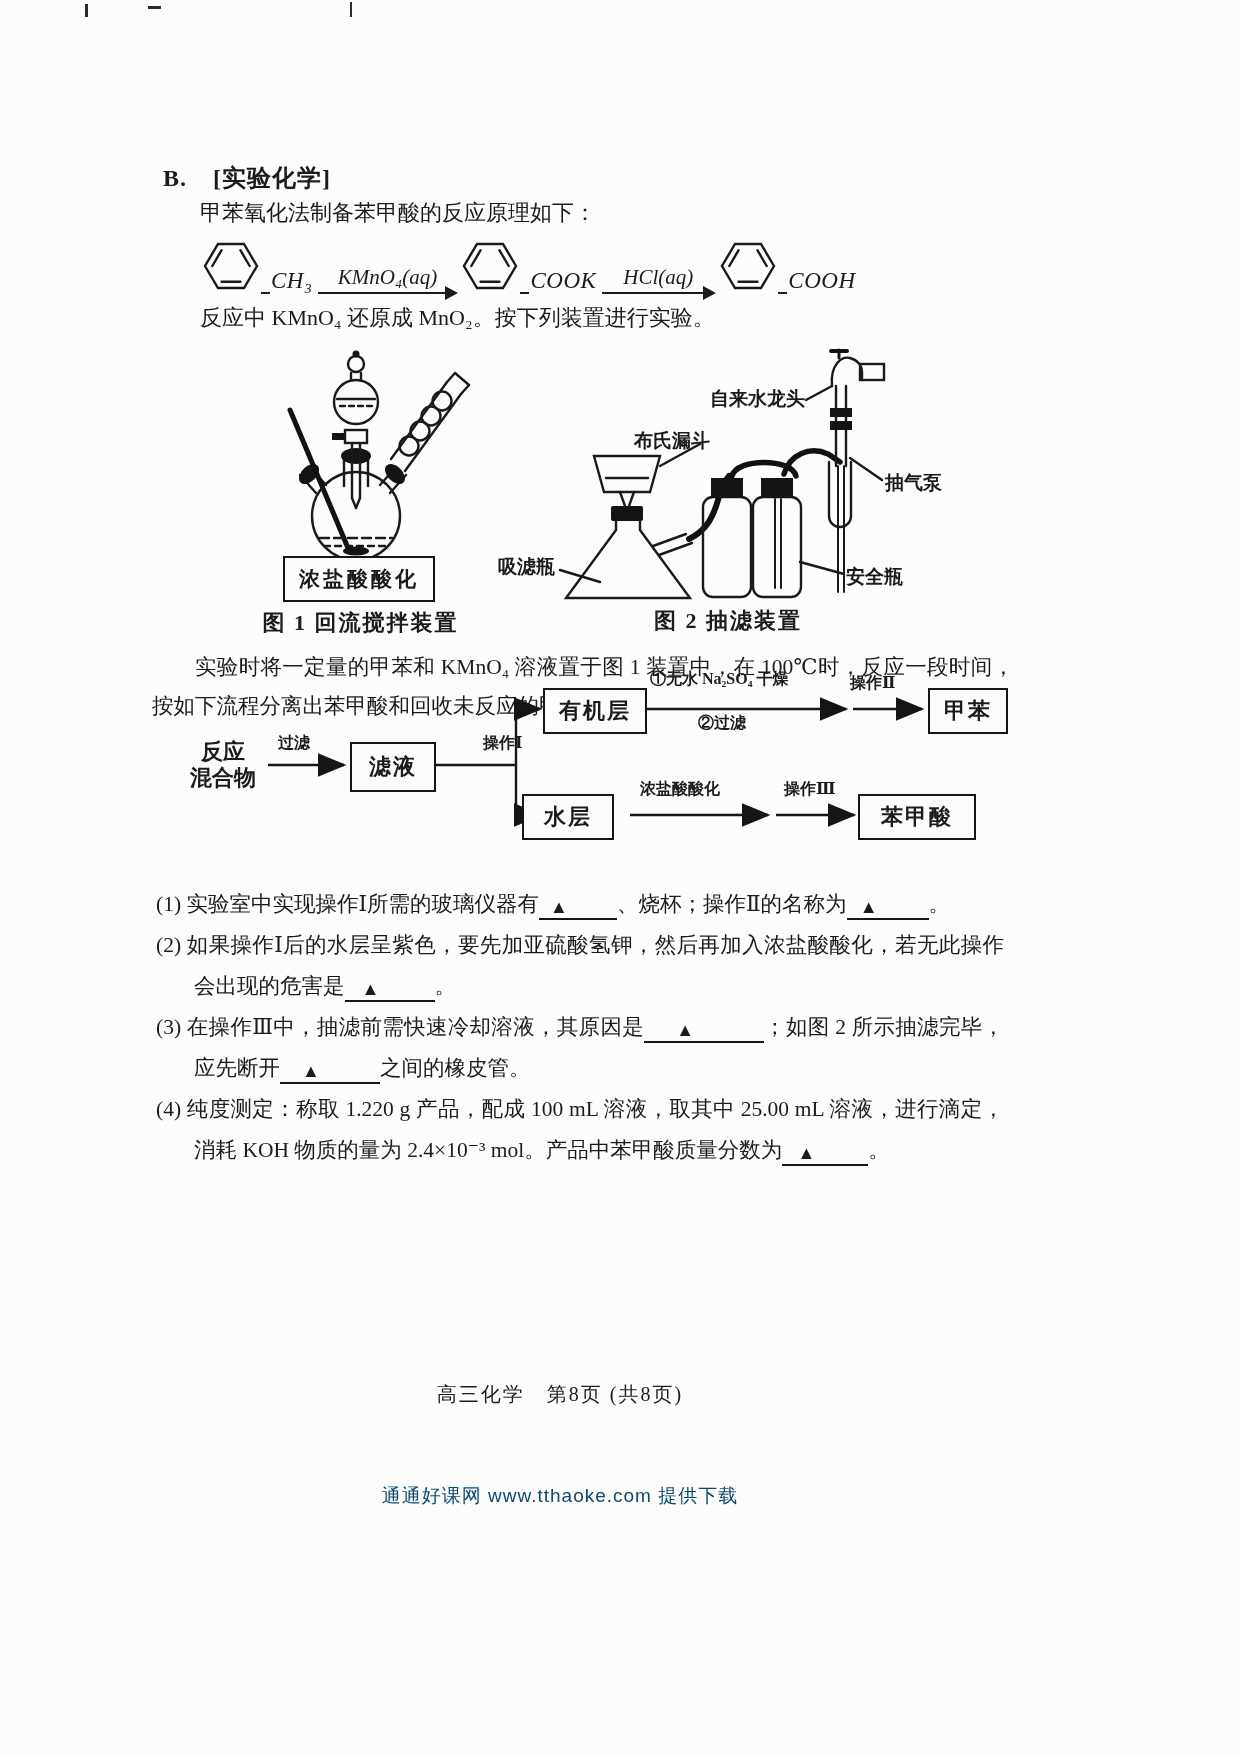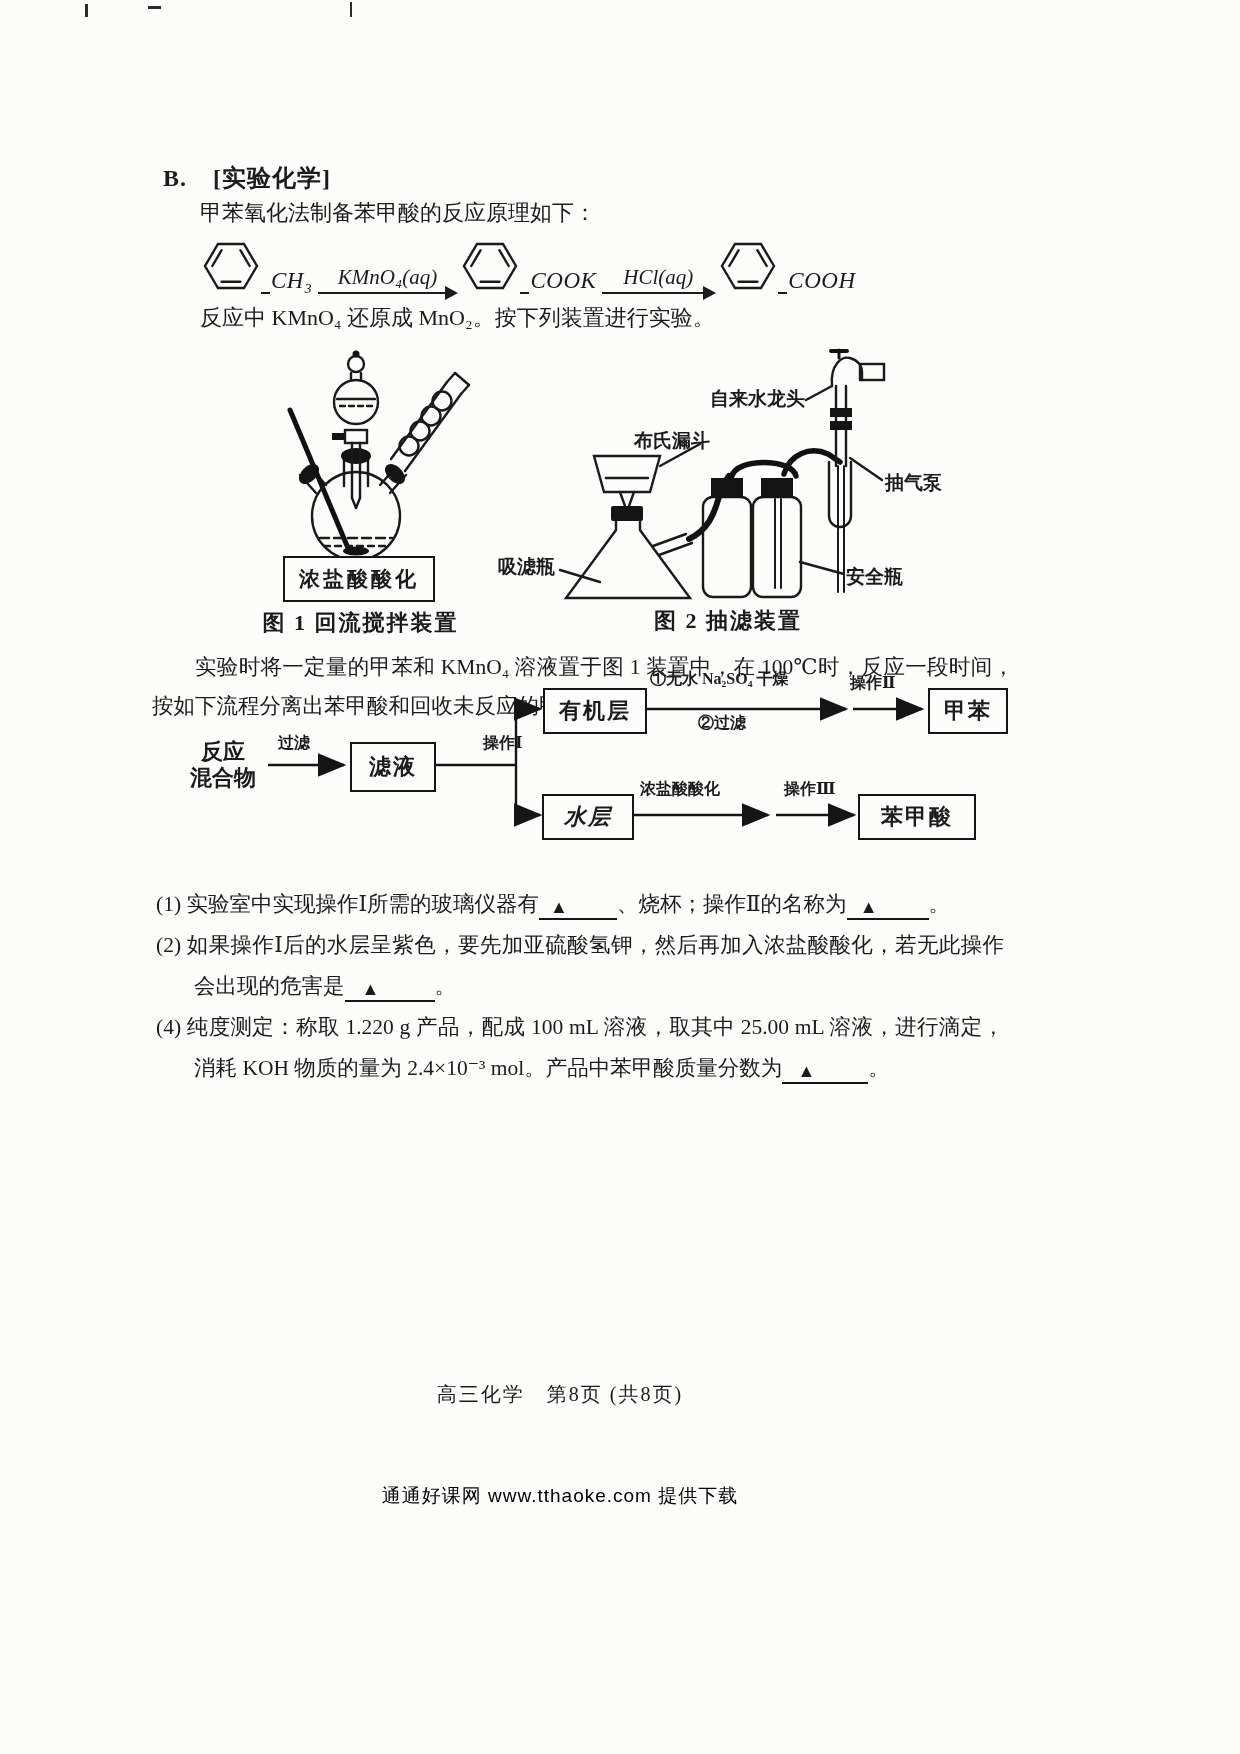--- a/index.html
+++ b/index.html
@@ -36,21 +36,21 @@
   .flbl{position:absolute;font-size:16px;font-weight:600;white-space:nowrap;}
   .fsrc{position:absolute;font-size:22px;font-weight:600;text-align:center;line-height:26px;}
   
   .questions{font-size:21.5px;line-height:41px;}
   .q{margin:0;padding-left:38px;text-indent:-38px;text-align:justify;}
   .blank{display:inline-block;border-bottom:2.2px solid #151515;text-align:center;
          height:24px;line-height:24px;vertical-align:-2px;}
   .blank .tri{font-size:18px;}
   .w78{width:78px}.w82{width:82px}.w90{width:90px}.w120{width:120px}.w100{width:100px}.w86{width:86px}
   .footer{position:absolute;left:0;width:1120px;text-align:center;font-size:20px;letter-spacing:2px;}
-  .watermark{position:absolute;left:0;width:1120px;text-align:center;font-size:19px;color:#000000;
+  .watermark{position:absolute;left:0;width:1120px;text-align:center;font-size:19px;color:#0c4a6e;
              font-family:"Liberation Sans","DejaVu Sans",sans-serif;letter-spacing:1px;}
   svg{display:block;}
   svg .g{stroke:#1a1a1a;stroke-width:2.4;fill:none;stroke-linecap:round;}
   svg .thick{stroke:#111;fill:none;stroke-linecap:round;}
   svg .fillb{fill:#141414;stroke:none;}
 </style>
 </head>
 <body>
 
 <div id="page">
@@ -234,29 +234,30 @@
       <div>混合物</div>
     </div>
     <div class="flbl" style="left:128px;top:70px;">过滤</div>
     <div class="fbox" style="left:200px;top:79px;width:82px;height:46px;">滤液</div>
     <div class="flbl" style="left:288px;top:70px;margin-left:45px;">操作Ⅰ</div>
     <div class="fbox" style="left:393px;top:25px;width:100px;height:42px;">有机层</div>
     <div class="flbl" style="left:500px;top:6px;">①无水 Na₂SO₄ 干燥</div>
     <div class="flbl" style="left:508px;top:50px;margin-left:40px;">②过滤</div>
     <div class="flbl" style="left:700px;top:10px;">操作Ⅱ</div>
     <div class="fbox" style="left:778px;top:25px;width:76px;height:42px;font-family:Liberation Serif, serif;">甲苯</div>
-    <div class="fbox" style="left:392px;top:131px;width:88px;height:42px;font-style:italic;">水层</div>
+    <div class="fbox" style="left:372px;top:131px;width:88px;height:42px;">水层</div>
     <div class="flbl" style="left:490px;top:116px;">浓盐酸酸化</div>
     <div class="flbl" style="left:634px;top:116px;">操作Ⅲ</div>
     <div class="fbox" style="left:708px;top:131px;width:114px;height:42px;">苯甲酸</div>
   </div>
 
   <div class="abs questions" style="left:156px;top:884px;width:848px;">
     <p class="q"><span>(1) 实验室中实现操作Ⅰ所需的玻璃仪器有</span><span class="blank w78"><span class="tri">▲</span></span><span>、烧杯；操作Ⅱ的名称为</span><span class="blank w82"><span class="tri">▲</span></span><span>。</span></p>
     <p class="q"><span>(2) 如果操作Ⅰ后的水层呈紫色，要先加亚硫酸氢钾，然后再加入浓盐酸酸化，若无此操作会出现的危害是</span><span class="blank w90"><span class="tri">▲</span></span><span>。</span></p>
+    <p class="q"><span>(3) 在操作Ⅲ中，抽滤前需快速冷却溶液，其原因是</span><span class="blank w120"><span class="tri">▲</span></span><span>；如图 2 所示抽滤完毕，应先断开</span><span class="blank w100"><span class="tri">▲</span></span><span>之间的橡皮管。</span></p>
     <p class="q"><span>(4) 纯度测定：称取 1.220 g 产品，配成 100 mL 溶液，取其中 25.00 mL 溶液，进行滴定，消耗 KOH 物质的量为 2.4×10⁻³ mol。产品中苯甲酸质量分数为</span><span class="blank w86"><span class="tri">▲</span></span><span>。</span></p>
   </div>
 
   <div class="footer" style="top:1381px;">高三化学　第8页 (共8页)</div>
 
   <div class="watermark" style="top:1483px;">通通好课网  www.tthaoke.com  提供下载</div>
 
 </div>
 
 </body></html>

